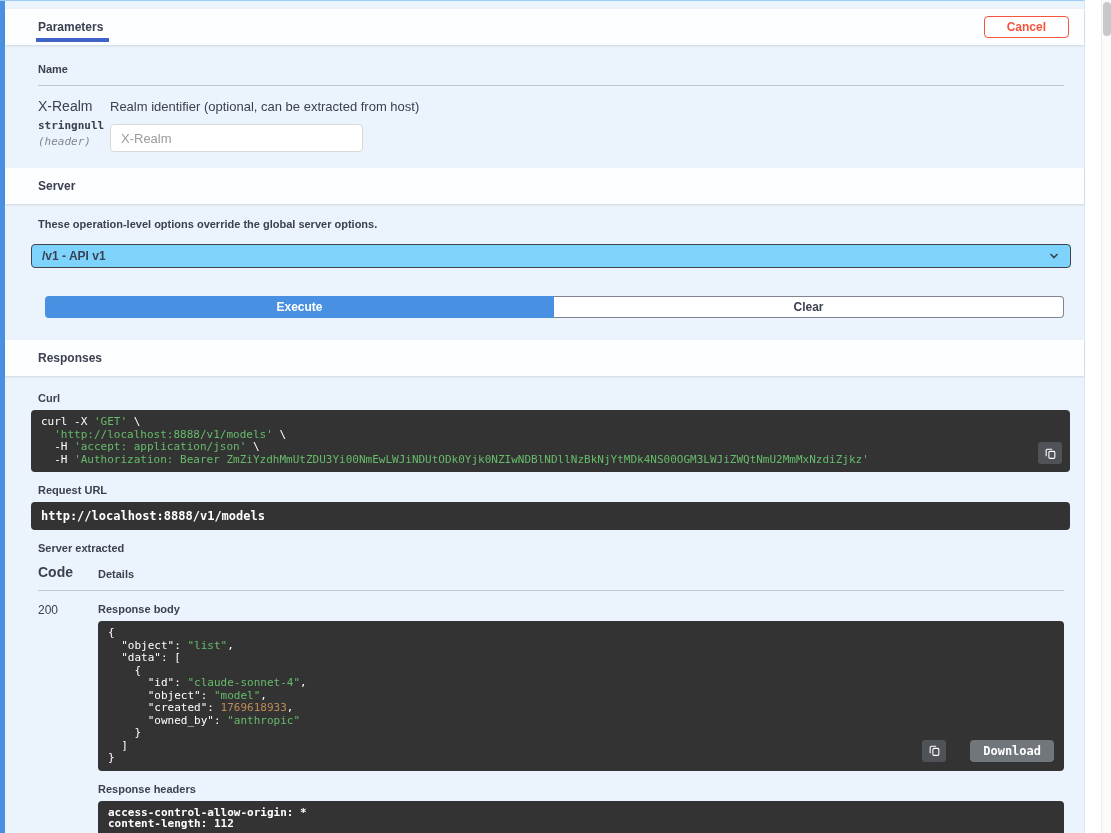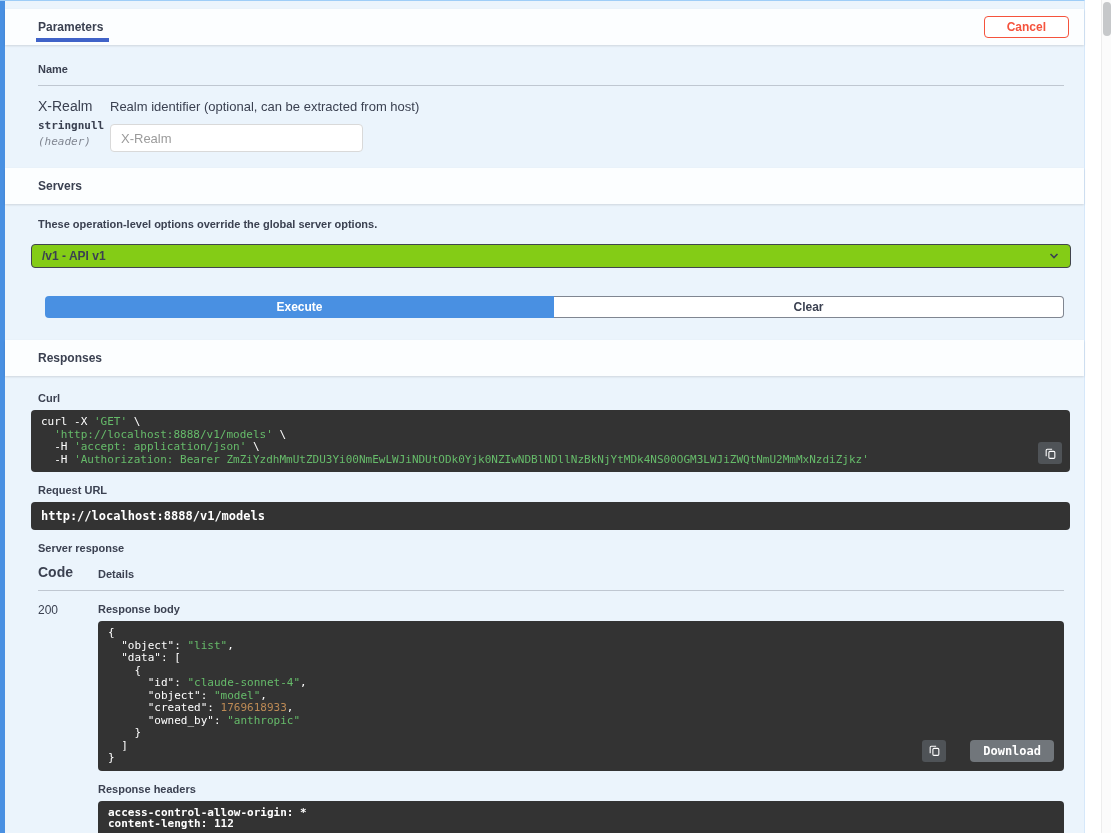--- a/index.html
+++ b/index.html
@@ -20,21 +20,21 @@
   .col-desc{flex:1}
   .param-row{display:flex;padding-top:12px}
   .param-name{font-size:14px;color:#3b4151}
   .param-type{font-family:"DejaVu Sans Mono",monospace;font-size:11px;font-weight:bold;color:#3b4151;margin-top:5px}
   .param-in{font-family:"DejaVu Sans Mono",monospace;font-size:11px;font-style:italic;color:#808691;margin-top:3px}
   .param-desc{font-size:13px;color:#3b4151;padding-top:1px}
   .param-input{margin-top:10px;width:253px;height:28px;border:1px solid #d9d9d9;border-radius:4px;padding:0 10px;font-size:13px;font-family:inherit;color:#3b4151;background:#fff;display:block}
   .param-input::placeholder{color:#9b9b9b}
   .servers-body{padding:14px 20px 22px 33px}
   .servers-note{font-size:11px;font-weight:bold;color:#3b4151}
-  .select{margin:14px -7px 0;height:24px;background:#84cc16;border:1px solid #41444e;border-radius:4px;display:flex;align-items:center;justify-content:space-between;padding:0 10px;font-size:12px;font-weight:bold;color:#3b4151;cursor:pointer}
+  .select{margin:14px -7px 0;height:24px;background:#7dd3fc;border:1px solid #41444e;border-radius:4px;display:flex;align-items:center;justify-content:space-between;padding:0 10px;font-size:12px;font-weight:bold;color:#3b4151;cursor:pointer}
   .execute-row{display:flex;margin:28px 0 0 7px;height:22px}
   .btn-execute{flex:1;background:var(--accent-blue,#4990e2);color:#fff;border:none;font-weight:bold;font-size:12px;border-radius:4px 0 0 4px;font-family:inherit;cursor:pointer}
   .btn-clear{flex:1;background:#fff;color:#3b4151;border:1px solid #808691;border-left:none;font-weight:bold;font-size:12px;border-radius:0 4px 4px 0;font-family:inherit;cursor:pointer}
   .responses-body{padding:16px 20px 20px 33px}
   .block-label{font-size:11px;font-weight:bold;color:#3b4151;margin-bottom:6px}
   .code-block{background:var(--code-bg,#333333);border-radius:4px;padding:6px 10px;position:relative;font-family:"DejaVu Sans Mono",monospace;color:#fff}
   .outdent{margin-left:-7px;margin-right:-6px}
   .code-line{white-space:pre;font-size:11px;line-height:12.5px}
   .tok-plain{color:#fff}
   .tok-string{color:var(--code-string-green,#66bb6a)}
@@ -83,21 +83,21 @@
           <div class="param-in">(header)</div>
         </div>
         <div class="col-desc">
           <div class="param-desc">Realm identifier (optional, can be extracted from host)</div>
           <input type="text" class="param-input" placeholder="X-Realm" style="">
         </div>
       </div>
     </div>
 
     <div class="section-header">
-      <span class="sec-title">Servers</span>
+      <span class="sec-title">Server</span>
     </div>
     <div class="servers-body">
       <div class="servers-note">These operation-level options override the global server options.</div>
       <div class="select">
         <span>/v1 - API v1</span>
         <svg class="chevron" width="12" height="12" viewBox="0 0 12 12" fill="none" stroke="#3b4151" stroke-width="1.6">
             <polyline points="2.5,4 6,7.5 9.5,4"></polyline>
           </svg>
       </div>
       <div class="execute-row">
@@ -122,21 +122,21 @@
           <svg width="13" height="13" viewBox="0 0 24 24" fill="none" stroke="#ffffff" stroke-width="2">
               <rect x="9" y="8" width="11" height="13" rx="2"></rect>
               <path d="M15 4H6a2 2 0 0 0-2 2v11"></path>
             </svg>
         </button>
       </div>
 
       <div class="block-label mt">Request URL</div>
       <div class="code-block url-block outdent">http://localhost:8888/v1/models</div>
 
-      <div class="block-label mt">Server response</div>
+      <div class="block-label mt">Server extracted</div>
       <div class="resp-table-head">
         <div class="resp-col-code code-th">Code</div>
         <div class="details-th">Details</div>
       </div>
       <div class="resp-row">
         <div class="resp-col-code status-code">200</div>
         <div class="resp-details">
           <div class="block-label">Response body</div>
           <div class="code-block body-block">
             <div class="code">

